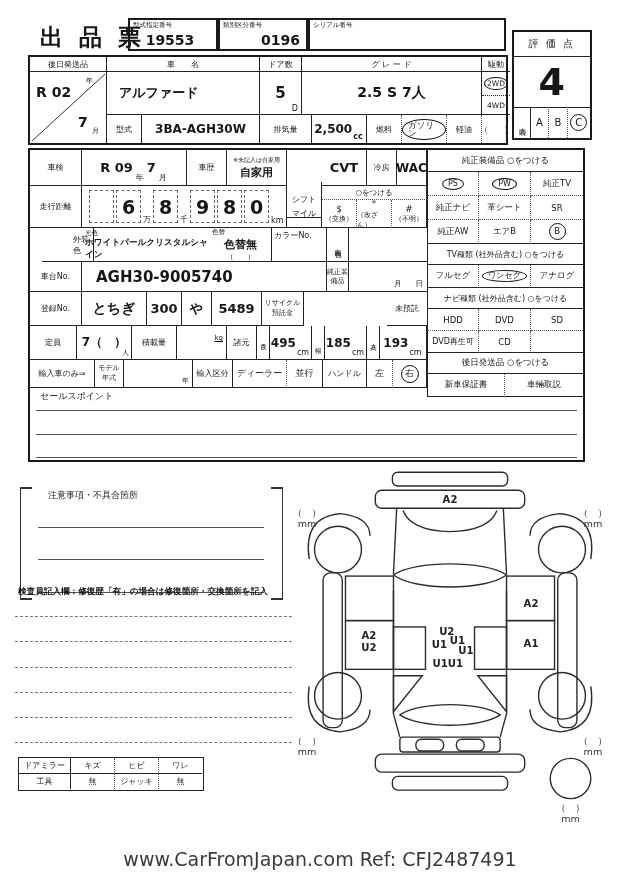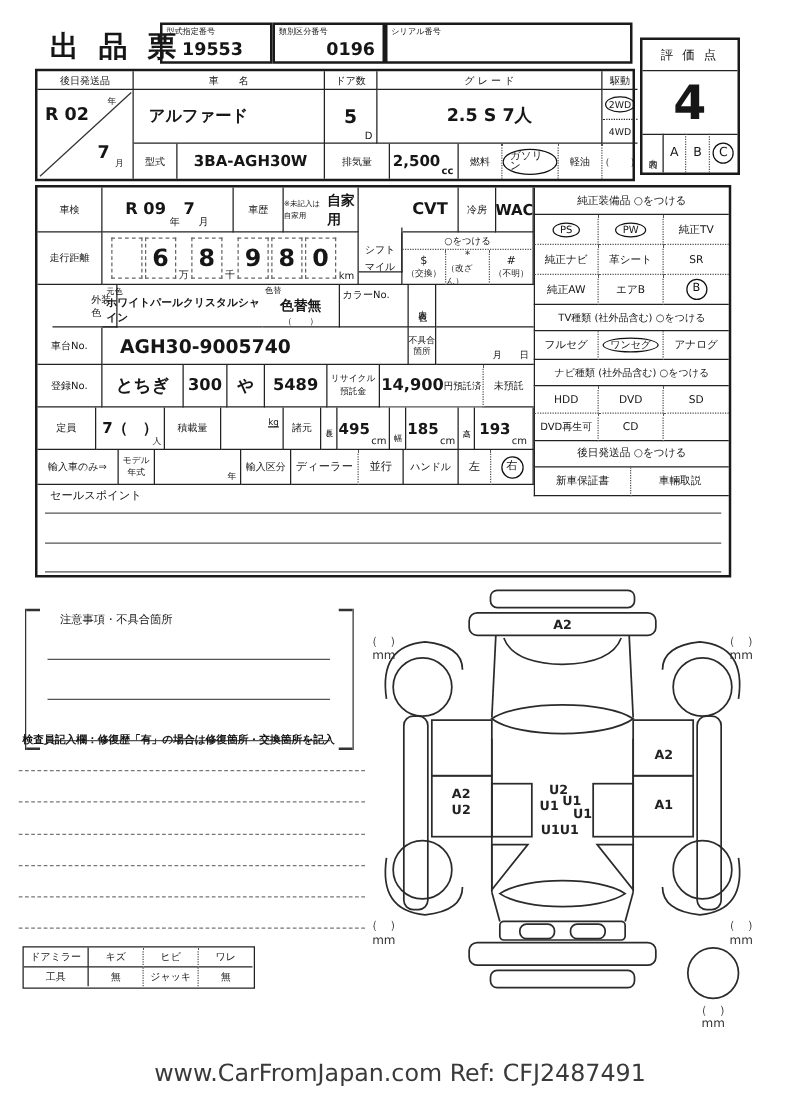--- a/index.html
+++ b/index.html
@@ -104,21 +104,21 @@
 <div class="b thick" style="left:28px;top:148px;width:557px;height:314px;">
 
   <div class="cell sr sb lab" style="left:0;top:0;width:52px;height:36px;">車検</div>
   <div class="cell sr sb" style="left:52px;top:0;width:105px;height:36px;gap:2px;">
     <span style="font-size:13px;font-weight:bold;">R 09</span>
     <span class="unit">年</span>
     <span style="font-size:13px;font-weight:bold;">7</span>
     <span class="unit">月</span>
   </div>
   <div class="cell sr sb lab" style="left:157px;top:0;width:40px;height:36px;">車歴</div>
-  <div class="cell sr sb" style="left:197px;top:0;width:60px;height:36px;flex-direction:row;">
+  <div class="cell sr sb" style="left:197px;top:0;width:60px;height:36px;flex-direction:column;">
     <span style="font-size:6px;">※未記入は自家用</span>
     <span style="font-size:11px;font-weight:bold;">自家用</span>
   </div>
   <div class="cell sr sb lab" style="left:257px;top:0;width:35px;height:36px;margin-top:32px;">シフト</div>
   <div class="cell sr sb" style="left:292px;top:0;width:45px;height:36px;font-size:13px;font-weight:bold;">CVT</div>
   <div class="cell sr sb lab" style="left:337px;top:0;width:30px;height:36px;">冷房</div>
   <div class="cell sr sb" style="left:367px;top:0;width:30px;height:36px;font-size:12px;font-weight:bold;">WAC</div>
 
   <div class="cell sr sb lab" style="left:0;top:36px;width:52px;height:42px;">走行距離</div>
   <div class="cell sr sb" style="left:52px;top:36px;width:205px;height:42px;justify-content:flex-start;padding-left:6px;">
@@ -156,36 +156,32 @@
     <span style="font-size:6.5px;align-self:flex-start;padding-left:2px;">色替</span>
     <span style="font-size:11px;font-weight:bold;">色替無</span>
     <span style="font-size:7px;">（　　）</span>
   </div>
   <div class="cell sr sb lab" style="left:242px;top:78px;width:55px;height:34px;align-items:flex-start;justify-content:flex-start;padding:2px;">カラーNo.</div>
   <div class="cell sr sb vtext" style="left:297px;top:78px;width:22px;height:34px;font-size:7px;">内装色</div>
   <div class="cell sb" style="left:319px;top:78px;width:78px;height:34px;"></div>
 
   <div class="cell sr sb lab" style="left:0;top:112px;width:52px;height:30px;">車台No.</div>
   <div class="cell sr sb" style="left:52px;top:112px;width:245px;height:30px;font-size:15px;font-weight:bold;justify-content:flex-start;padding-left:14px;">AGH30-9005740</div>
-  <div class="cell sr sb" style="left:297px;top:112px;width:22px;height:30px;font-size:7px;text-align:center;line-height:1.2;">不具合箇所</div>
+  <div class="cell sr sb" style="left:297px;top:112px;width:22px;height:30px;font-size:7px;text-align:center;line-height:1.2;">純正装備品</div>
   <div class="cell sb" style="left:319px;top:112px;width:78px;height:30px;justify-content:flex-end;align-items:flex-end;padding:0 4px 2px 0;gap:14px;font-size:7.5px;">
     <span>月</span>
     <span>日</span>
   </div>
 
   <div class="cell sr sb lab" style="left:0;top:142px;width:52px;height:34px;">登録No.</div>
   <div class="cell sr sb" style="left:52px;top:142px;width:65px;height:34px;font-size:14px;font-weight:bold;">とちぎ</div>
   <div class="cell sr sb" style="left:117px;top:142px;width:35px;height:34px;font-size:13px;font-weight:bold;">300</div>
   <div class="cell sr sb" style="left:152px;top:142px;width:30px;height:34px;font-size:13px;font-weight:bold;">や</div>
   <div class="cell sr sb" style="left:182px;top:142px;width:50px;height:34px;font-size:13px;font-weight:bold;">5489</div>
   <div class="cell sr sb" style="left:232px;top:142px;width:42px;height:34px;font-size:7px;text-align:center;line-height:1.3;">リサイクル預託金</div>
-  <div class="cell db sb" style="left:274px;top:142px;width:83px;height:34px;border-bottom-style:solid;border-right:1.2px dotted #555;">
-    <span style="font-size:13px;font-weight:bold;">14,900</span>
-    <span style="font-size:7.5px;">円預託済</span>
-  </div>
   <div class="cell sb" style="left:357px;top:142px;width:40px;height:34px;font-size:8px;">未預託</div>
 
   <div class="cell sr sb lab" style="left:0;top:176px;width:47px;height:34px;">定員</div>
   <div class="cell sr sb" style="left:47px;top:176px;width:55px;height:34px;">
     <span style="font-size:12px;font-weight:bold;">7（　）</span>
     <span class="b" style="right:2px;bottom:1px;font-size:7px;">人</span>
   </div>
   <div class="cell sr sb lab" style="left:102px;top:176px;width:45px;height:34px;">積載量</div>
   <div class="cell sr sb" style="left:147px;top:176px;width:50px;height:34px;">
     <span class="b" style="right:3px;bottom:17px;font-size:7px;text-decoration:underline;">kg</span>

